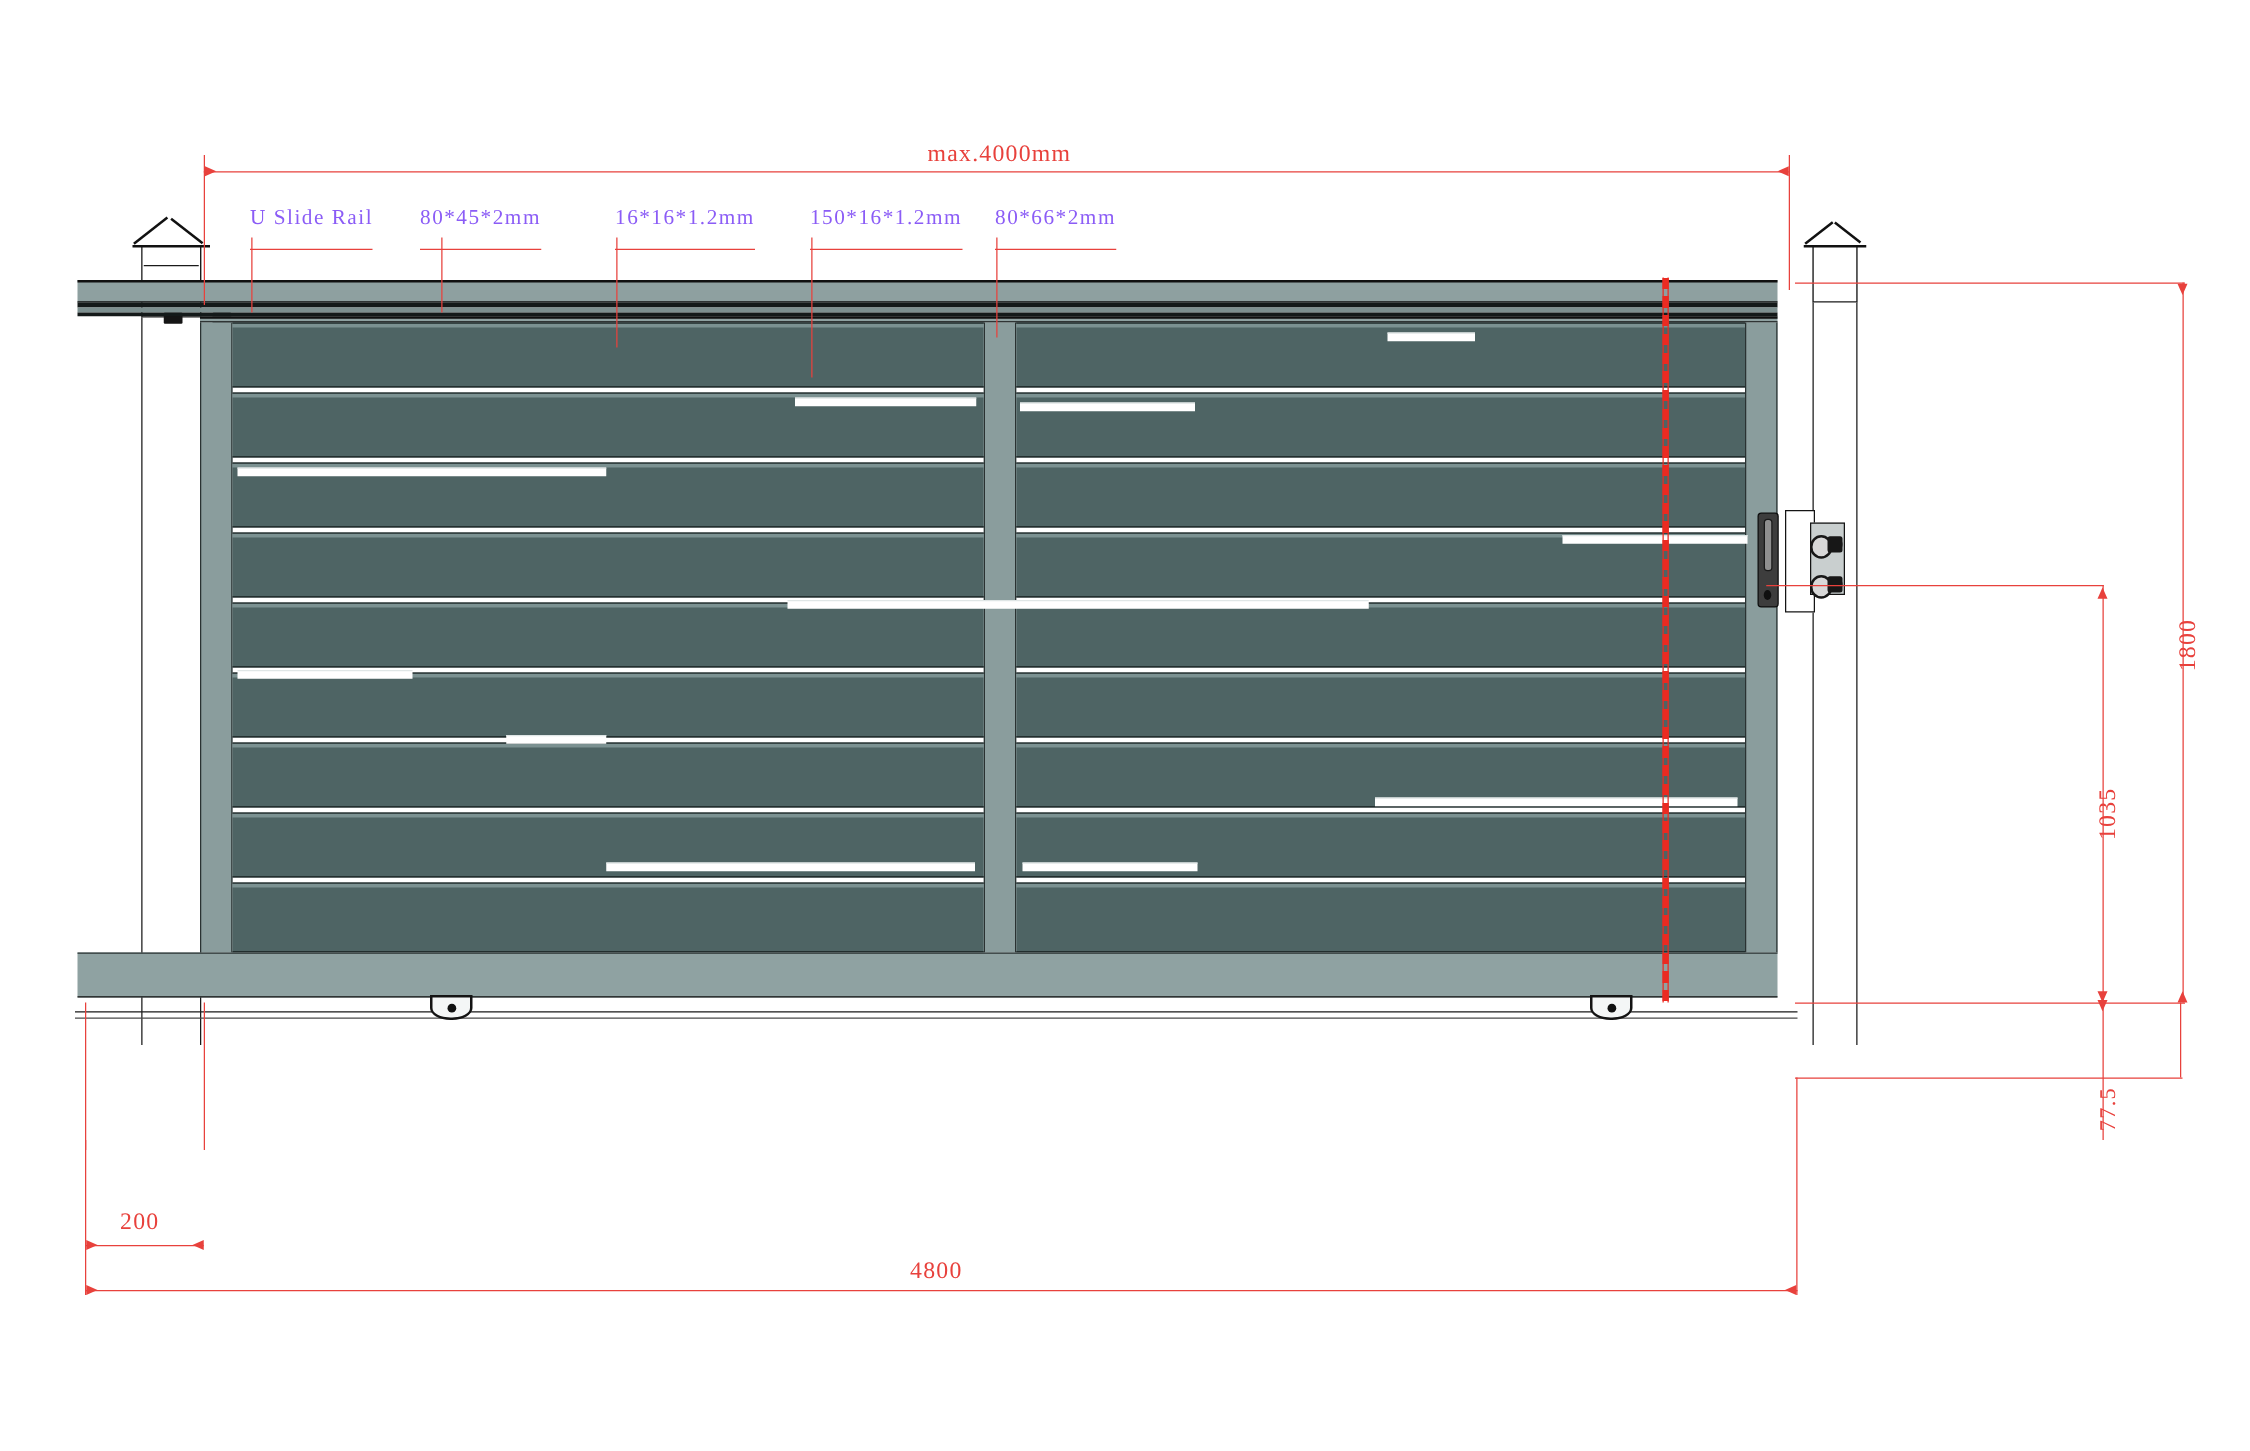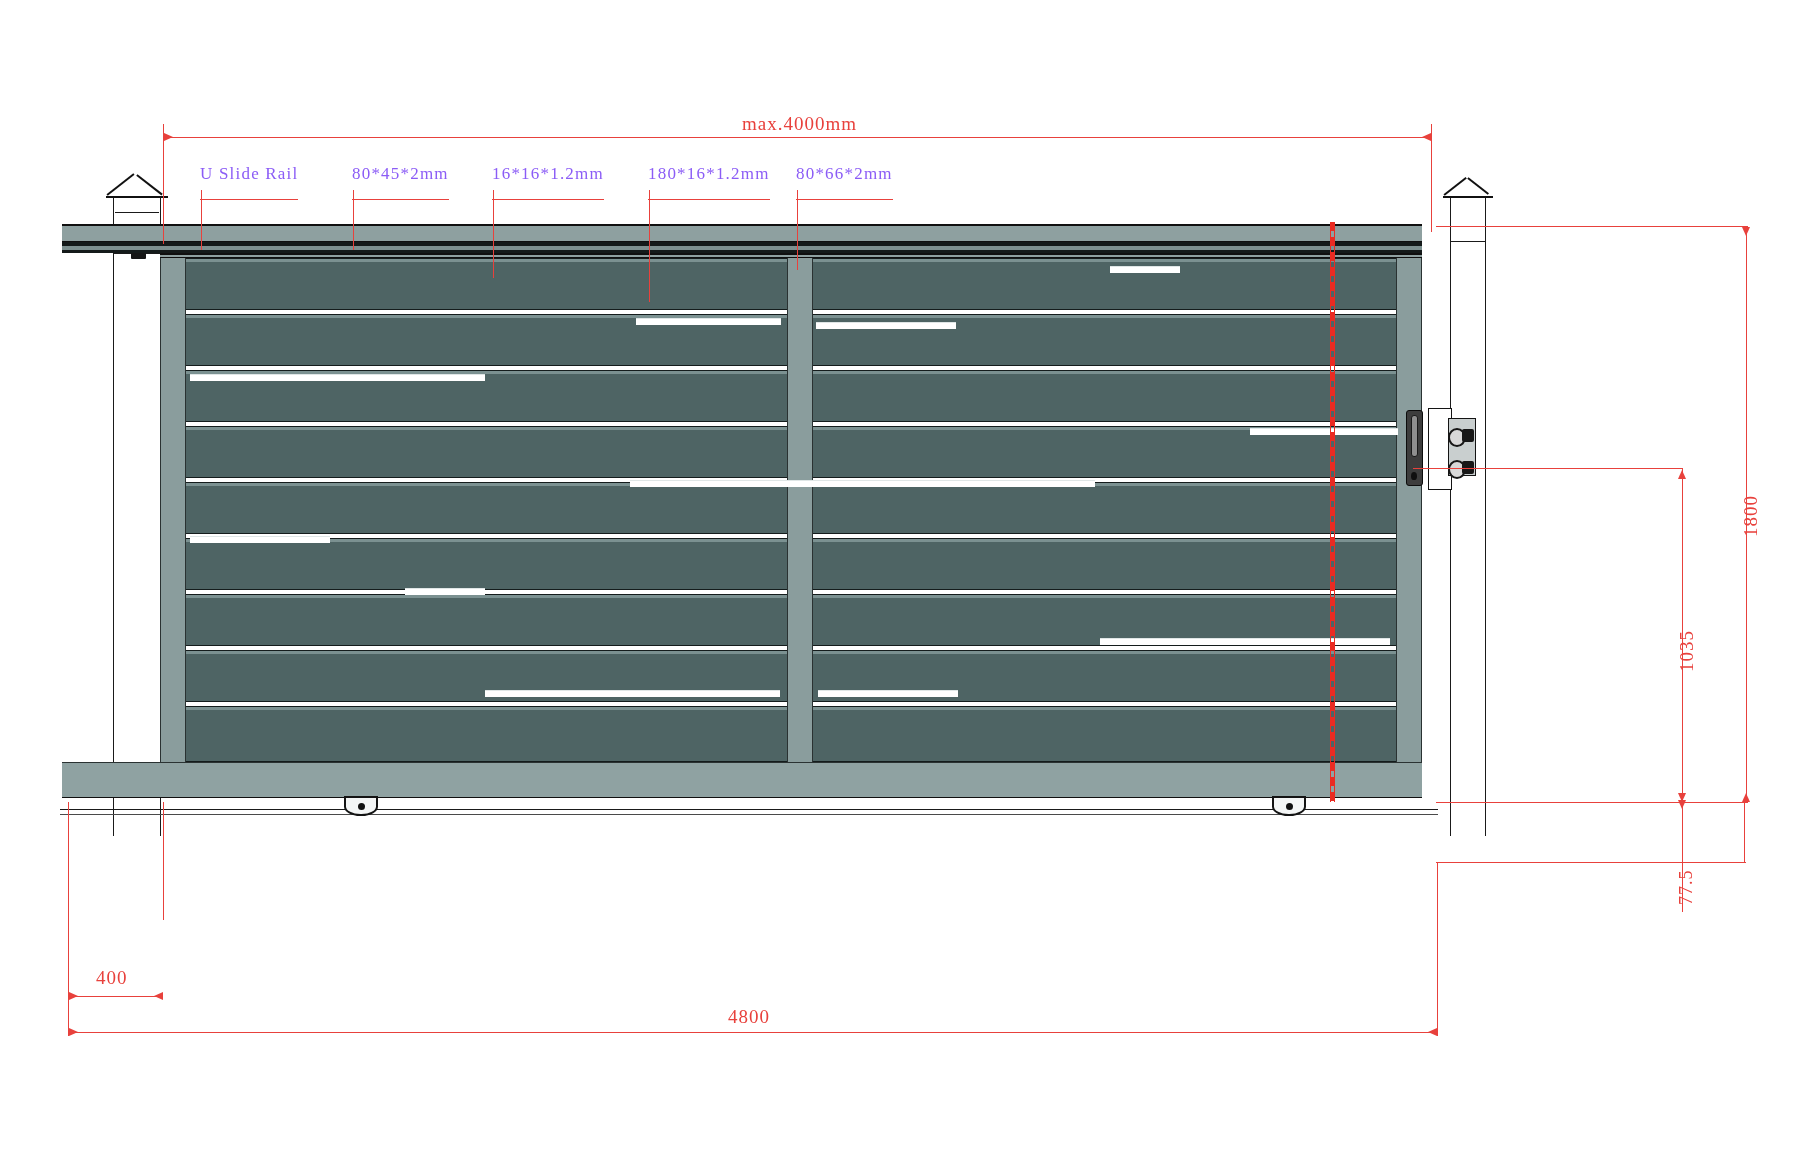--- a/index.html
+++ b/index.html
@@ -197,27 +197,27 @@
   <div class="dimline dimh" style="left:163px;top:137px;width:1268px;"></div>
   <div class="dimline dimv" style="left:163px;top:124px;height:120px;"></div>
   <div class="dimline dimv" style="left:1431px;top:124px;height:108px;"></div>
   <div class="arrow arr-r" style="left:164px;top:133px;"></div>
   <div class="arrow arr-l" style="left:1422px;top:133px;"></div>
   <div class="dimtxt" style="left:742px;top:113px;">max.4000mm</div>
 
   <div class="lbl" style="left:200px;top:164px;">U Slide Rail</div>
   <div class="leader" style="left:201px;top:190px;height:60px;"></div>
 
-  <div class="lbl" style="left:352px;top:164px;">80*45*2mm</div>
+  <div class="lbl" style="left:336px;top:164px;">80*45*2mm</div>
   <div class="leader" style="left:353px;top:190px;height:60px;"></div>
 
   <div class="lbl" style="left:492px;top:164px;">16*16*1.2mm</div>
   <div class="leader" style="left:493px;top:190px;height:88px;"></div>
 
-  <div class="lbl" style="left:648px;top:164px;">180*16*1.2mm</div>
+  <div class="lbl" style="left:648px;top:164px;">150*16*1.2mm</div>
   <div class="leader" style="left:649px;top:190px;height:112px;"></div>
 
   <div class="lbl" style="left:796px;top:164px;">80*66*2mm</div>
   <div class="leader" style="left:797px;top:190px;height:80px;"></div>
 
   <div class="dimline dimv" style="left:1746px;top:226px;height:576px;"></div>
   <div class="dimline dimh" style="left:1436px;top:226px;width:312px;"></div>
   <div class="dimline dimh" style="left:1436px;top:802px;width:312px;"></div>
   <div class="arrow arr-d" style="left:1742px;top:227px;"></div>
   <div class="arrow arr-u" style="left:1742px;top:793px;"></div>
@@ -234,21 +234,21 @@
   <div class="dimline dimv" style="left:1682px;top:802px;height:110px;"></div>
   <div class="arrow arr-d" style="left:1678px;top:800px;"></div>
   <div class="dimtxt rot90" style="left:1676px;top:905px;font-size:18px;">77.5</div>
 
   <div class="dimline dimv" style="left:68px;top:802px;height:118px;"></div>
   <div class="dimline dimv" style="left:163px;top:802px;height:118px;"></div>
   <div class="dimline dimh" style="left:68px;top:996px;width:0px;"></div>
   <div class="dimline dimh" style="left:68px;top:996px;width:95px;"></div>
   <div class="arrow arr-r" style="left:69px;top:992px;"></div>
   <div class="arrow arr-l" style="left:154px;top:992px;"></div>
-  <div class="dimtxt" style="left:96px;top:967px;">400</div>
+  <div class="dimtxt" style="left:96px;top:967px;">200</div>
 
   <div class="dimline dimh" style="left:68px;top:1032px;width:1370px;"></div>
   <div class="dimline dimv" style="left:68px;top:912px;height:124px;"></div>
   <div class="dimline dimv" style="left:1437px;top:862px;height:174px;"></div>
   <div class="arrow arr-r" style="left:69px;top:1028px;"></div>
   <div class="arrow arr-l" style="left:1428px;top:1028px;"></div>
   <div class="dimtxt" style="left:728px;top:1006px;">4800</div>
 
 </div>
 

